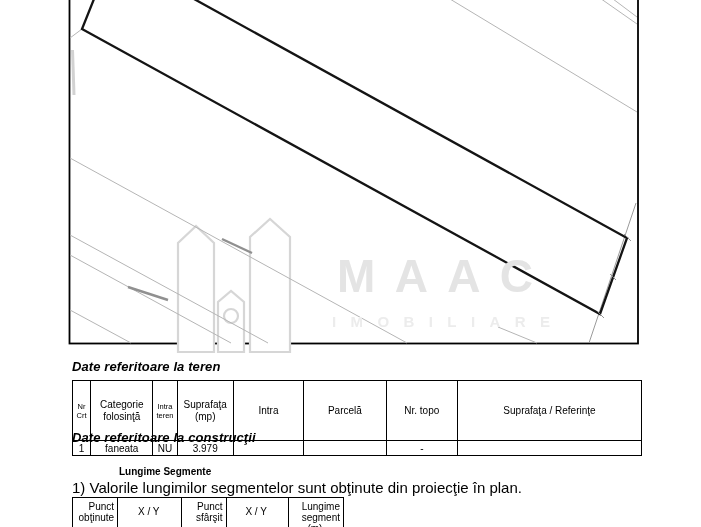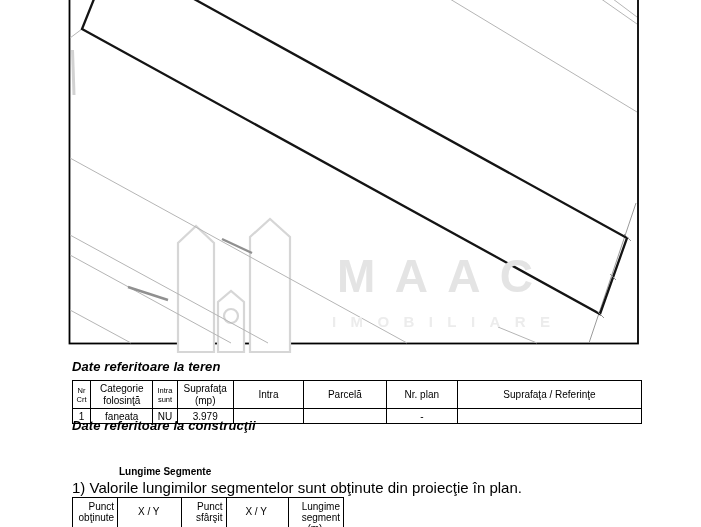--- a/index.html
+++ b/index.html
@@ -7,31 +7,31 @@
     width:701px;height:527px;position:relative;overflow:hidden;
     background:#ffffff;color:#000;
     font-family:"Liberation Sans","DejaVu Sans",sans-serif;
   }
   .map-svg{position:absolute;left:0;top:0;display:block;}
   .section-title{
     position:absolute;left:72px;font-size:13px;font-weight:bold;
     letter-spacing:.1px;white-space:nowrap;font-style:italic;
   }
   #title-teren{top:359px;}
-  #title-constructii{top:418px;text-align:right;}
+  #title-constructii{top:430px;text-align:right;}
   .seg-title{
     position:absolute;left:72px;top:466px;font-size:10px;font-weight:bold;white-space:nowrap;padding-left:47px;
   }
   .seg-note{
     position:absolute;left:72px;top:479px;font-size:15px;white-space:nowrap;
   }
   table{border-collapse:collapse;table-layout:fixed;position:absolute;background:#fff;}
   td,th{border:1px solid #000;overflow:hidden;font-weight:normal;}
   .t-teren{left:72px;top:380px;width:570px;font-size:10px;}
-  .t-teren th{height:27px;text-align:center;vertical-align:middle;line-height:1.15;padding:0 1px;}
+  .t-teren th{height:27px;text-align:center;vertical-align:middle;line-height:1.15;padding:16px 1px;}
   .t-teren th.small{font-size:7.5px;line-height:1.2;}
   .t-teren td{height:14px;text-align:center;vertical-align:middle;font-size:10px;padding:0 1px;}
   .t-seg{left:72px;top:497px;width:272px;font-size:10px;}
   .t-seg th{height:40px;vertical-align:top;line-height:1.12;padding:3px 3px 0 1px;}
   .t-seg th.al-r{text-align:right;}
   .t-seg th.al-c{text-align:center;padding-top:8px;}
   .wm-brand{
     font-family:"Liberation Sans",sans-serif;font-size:46px;fill:#e4e4e4;font-weight:bold;
   }
   .wm-sub{
@@ -102,29 +102,29 @@
       <th class="small">
         <div>Nr</div>
         <div>Crt</div>
       </th>
       <th>
         <div>Categorie</div>
         <div>folosinţă</div>
       </th>
       <th class="small">
         <div>Intra</div>
-        <div>sunt</div>
+        <div>teren</div>
       </th>
       <th>
         <div>Suprafaţa</div>
         <div>(mp)</div>
       </th>
       <th>Intra</th>
       <th>Parcelă</th>
-      <th>Nr. plan</th>
+      <th>Nr. topo</th>
       <th>Suprafaţa / Referinţe</th>
     </tr>
   </thead>
   <tbody>
     <tr>
       <td>1</td>
       <td>faneata</td>
       <td>NU</td>
       <td>3.979</td>
       <td></td>

